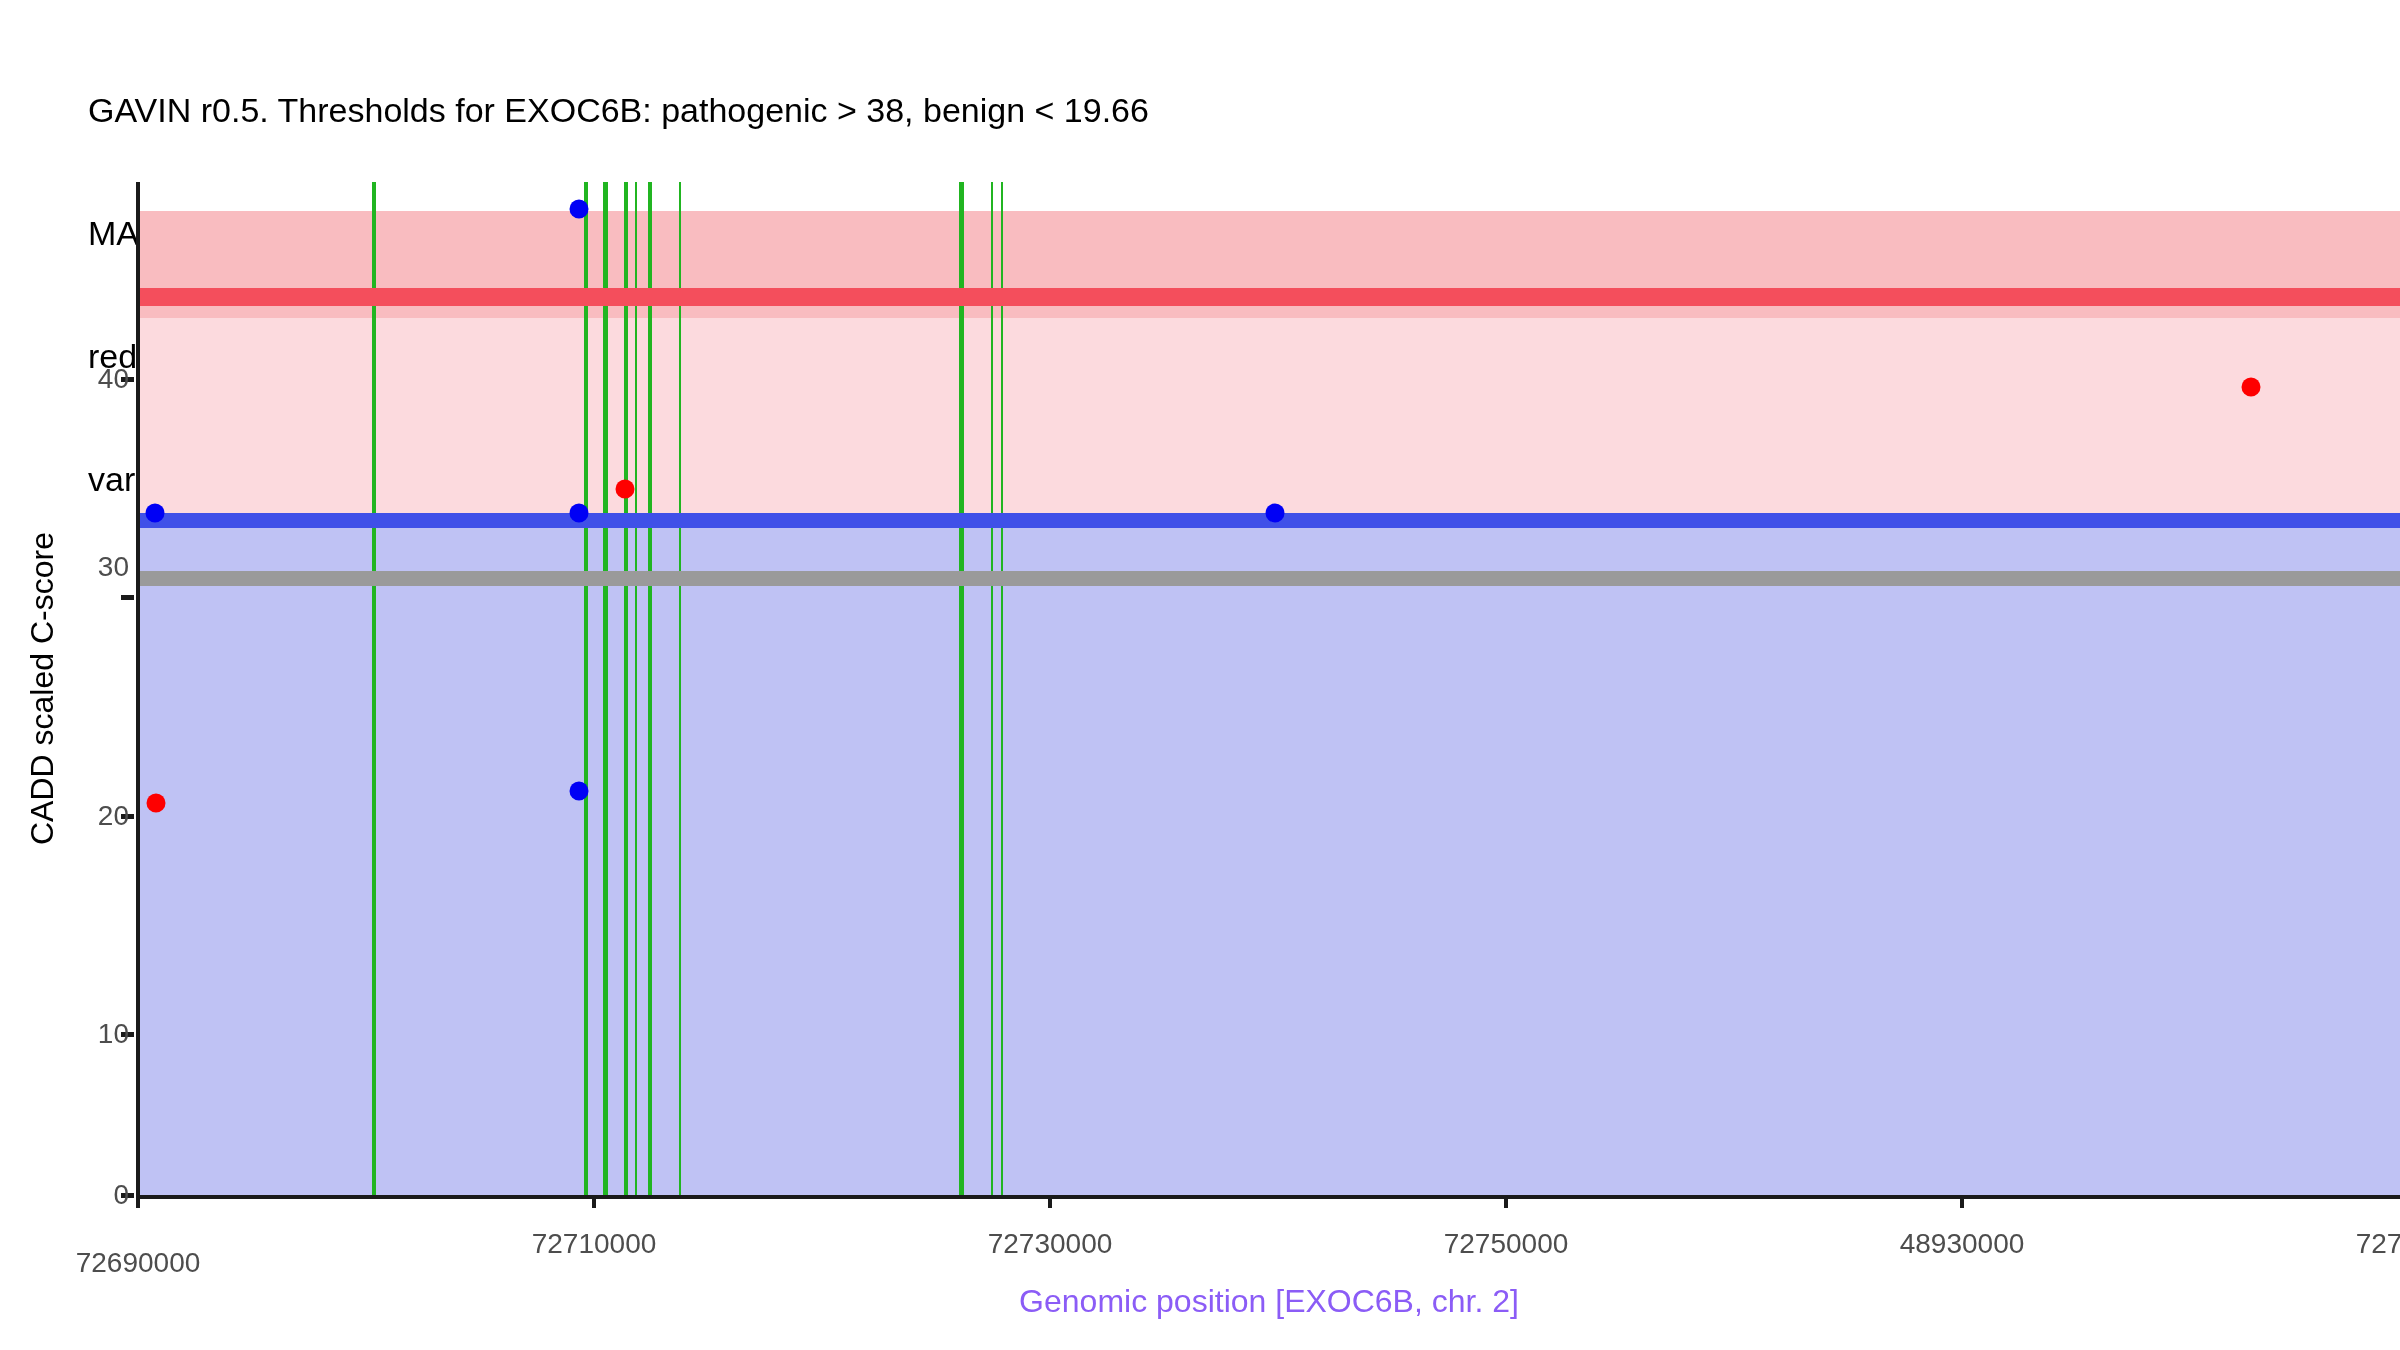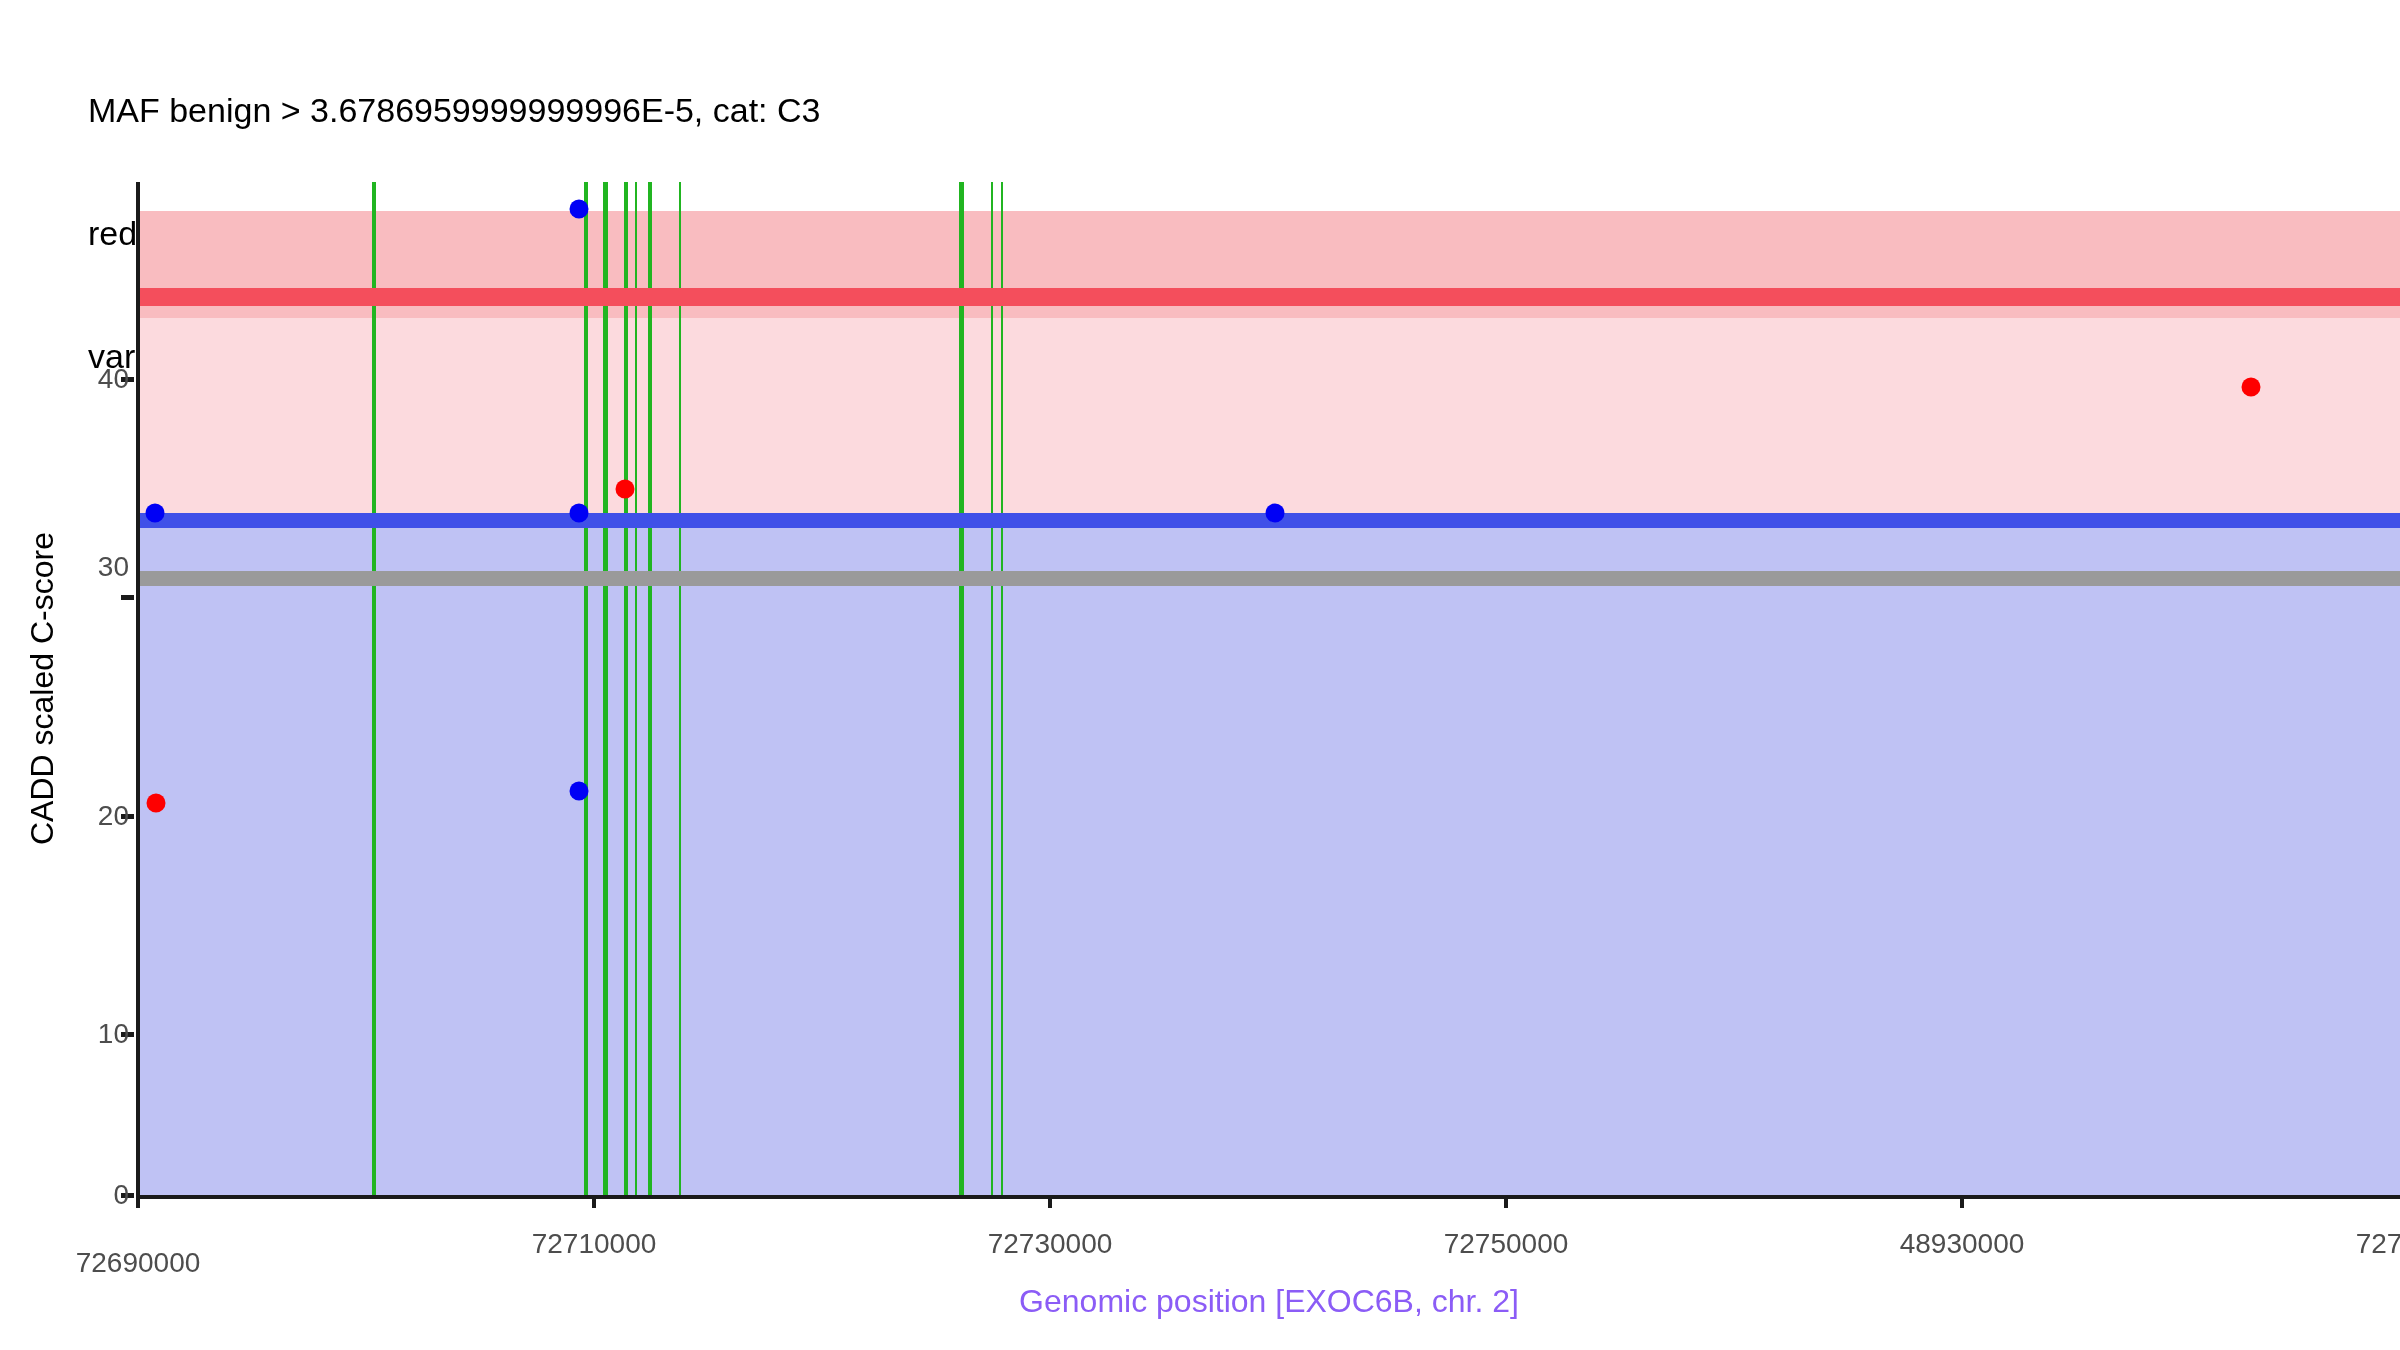--- a/index.html
+++ b/index.html
@@ -44,20 +44,21 @@
   #ylab{position:absolute;left:0px;top:0px;width:1013px;height:40px;
         transform:rotate(-90deg);transform-origin:0 0;
         translate:22px 1195px;
         font-size:32px;color:#000;text-align:center;line-height:40px;}
   #xlab{position:absolute;left:138px;top:1283px;width:2262px;font-size:32px;color:#8b5cf6;text-align:center;}
 </style>
 </head>
 <body>
 
 <div id="title">
+  <div>GAVIN r0.5. Thresholds for EXOC6B: pathogenic &gt; 38, benign &lt; 19.66</div>
   <div>MAF benign &gt; 3.6786959999999996E-5, cat: C3</div>
   <div>red: ClinVar pathogenic variants, blue: rarity &amp; impact matched gnomAD</div>
   <div>variants, green: RefSeq exons, grey: genome-wide fallback threshold</div>
 </div>
 
 <div id="panel">
 
   <div class="band patho" style="top:29px;height:107px;"></div>
   <div class="band middle" style="top:136px;height:202px;"></div>
   <div class="band benign" style="top:338px;height:675px;"></div>

